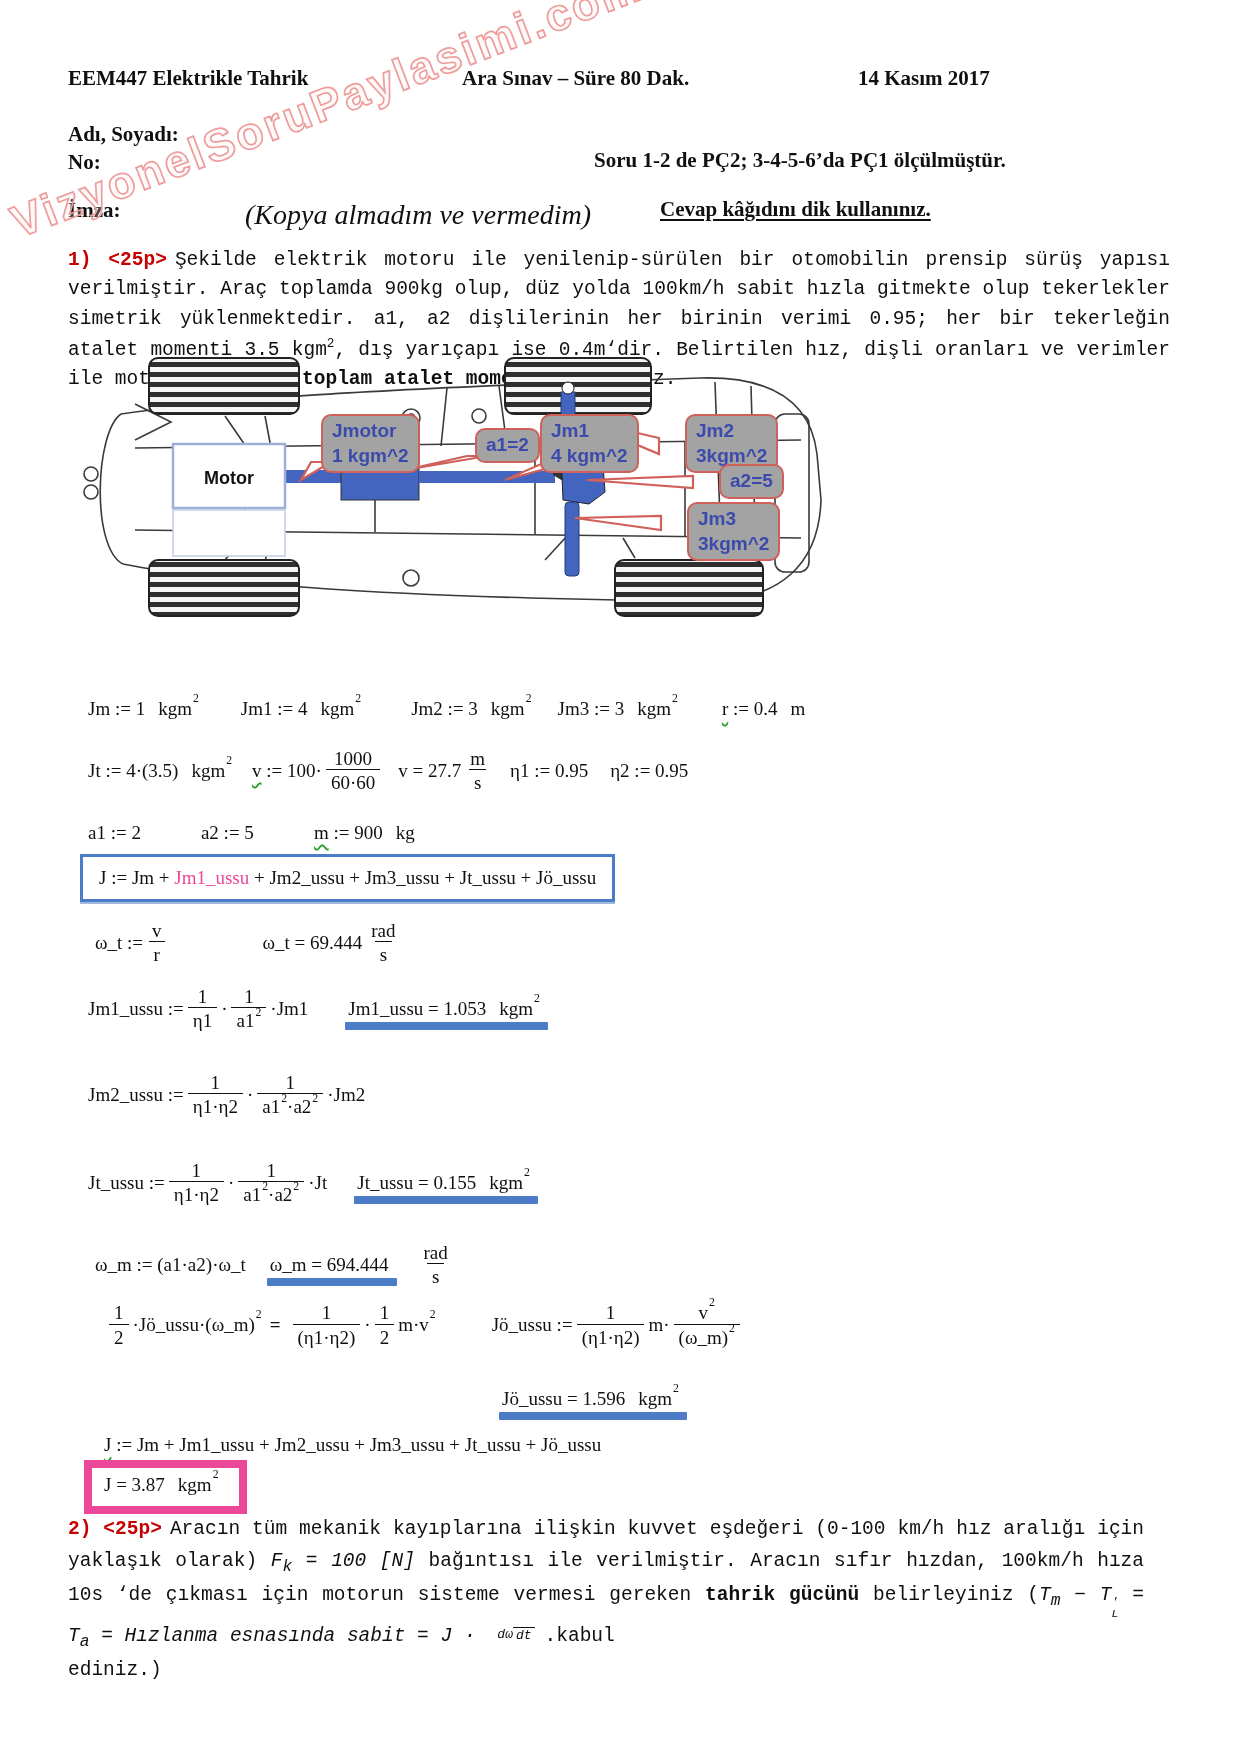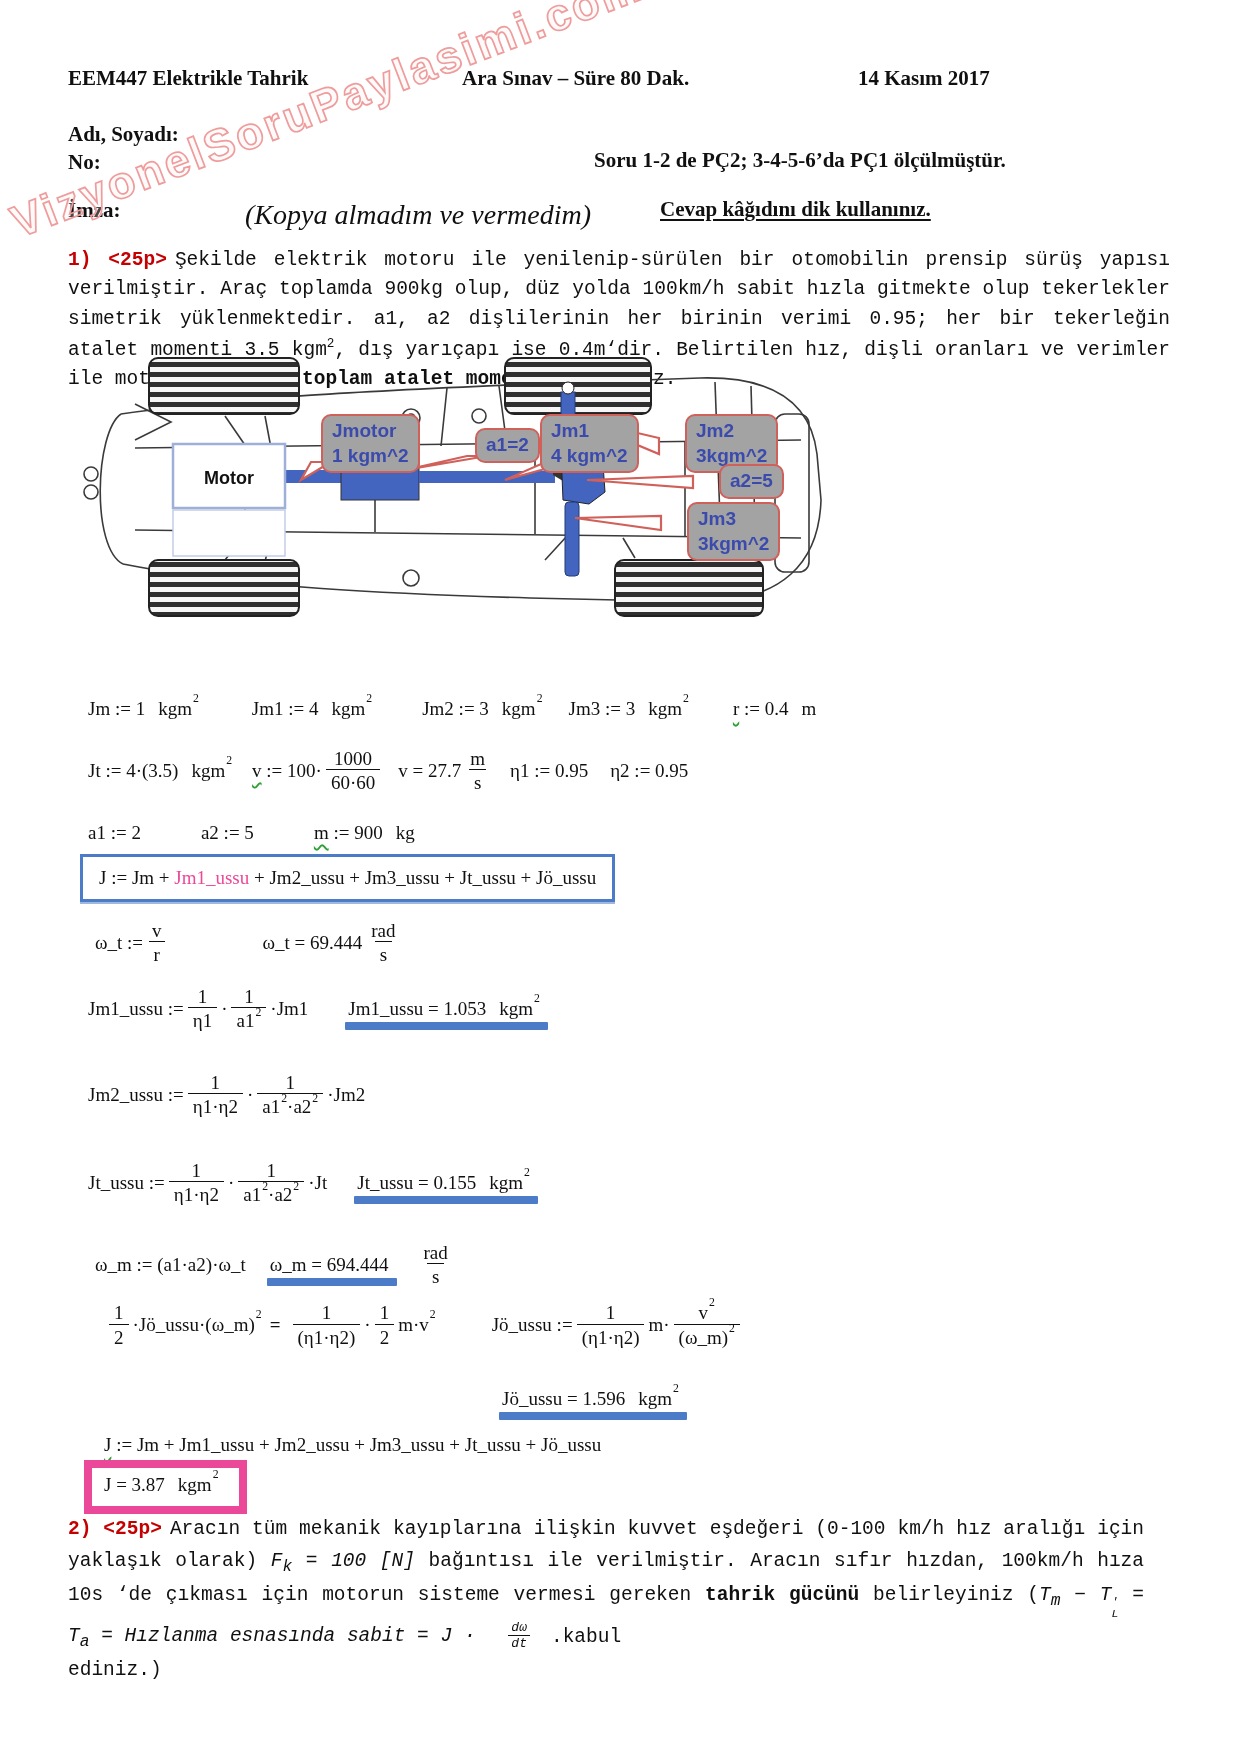--- a/index.html
+++ b/index.html
@@ -38,22 +38,22 @@
   .wavy{text-decoration:underline wavy #2da032 1.5px;text-underline-offset:5px;}
   .ubar{position:relative;display:inline-block;}
   .ubar::after{content:"";position:absolute;left:-3px;right:-8px;bottom:-10px;height:8px;background:#4c7cc7;border-radius:1px;}
   .dbox{position:absolute;border:3px solid #4c7cc7;box-shadow:0 2px 0 #9db9dd;padding:10px 16px;font-size:19px;white-space:nowrap;z-index:2;}
   .redtok{color:#ec4899;font-weight:normal;margin-top:12px;}
   .rbox{position:absolute;border:8px solid #ec4899;padding:6px 20px 10px 12px;font-size:19px;white-space:nowrap;z-index:2;}
 
   
   .mth{font-style:italic;}
   .ss{display:inline-flex;flex-direction:column;font-size:.6em;line-height:1.05;vertical-align:-.45em;}
-  .sfrac{display:inline-flex;flex-direction:column;align-items:center;font-size:13px;font-style:italic;
-         vertical-align:middle;line-height:1.1;margin:0 21px;}
+  .sfrac{display:inline-flex;align-items:center;font-size:13px;font-style:italic;
+         vertical-align:middle;line-height:1.1;margin:0 10px;}
   .sfrac .fd{border-top:1.3px solid #111;padding:1px 3px 0;}
 </style>
 </head>
 <body>
 
 <div class="page">
 
   <div class="wm">VizyonelSoruPaylasimi.com</div>
 
   <div class="hdr" style="left:68px;top:66px;">EEM447 Elektrikle Tahrik</div>
@@ -153,21 +153,21 @@
     <div class="callout" style="left:616px;top:112px;">
       <div>a2=5</div>
     </div>
     <div class="callout" style="left:584px;top:150px;">
       <div>Jm3</div>
       <div>3kgm^2</div>
     </div>
   </div>
 
   <div class="mrow" style="top:698px;">
-    <span class="t" style="margin-right:53px;"><span>Jm := 1</span><span class="u"><span>kgm</span><sup class="s2">2</sup></span></span>
+    <span class="t" style="margin-right:42px;"><span>Jm := 1</span><span class="u"><span>kgm</span><sup class="s2">2</sup></span></span>
     <span class="t" style="margin-right:50px;"><span>Jm1 := 4</span><span class="u"><span>kgm</span><sup class="s2">2</sup></span></span>
     <span class="t" style="margin-right:26px;"><span>Jm2 := 3</span><span class="u"><span>kgm</span><sup class="s2">2</sup></span></span>
     <span class="t" style="margin-right:44px;"><span>Jm3 := 3</span><span class="u"><span>kgm</span><sup class="s2">2</sup></span></span>
     <span class="t"><span class="wavy">r</span> <span>:= 0.4</span><span class="u">m</span></span>
   </div>
 
   <div class="mrow" style="top:748px;">
     <span class="t" style="margin-right:20px;"><span>Jt := 4·(3.5)</span><span class="u"><span>kgm</span><sup class="s2">2</sup></span></span>
     <span class="t" style="margin-right:14px;display:inline-flex;align-items:center;"><span class="wavy">v</span>&nbsp;<span>:= 100·</span><span class="frac">
           <span class="fn">1000</span>

